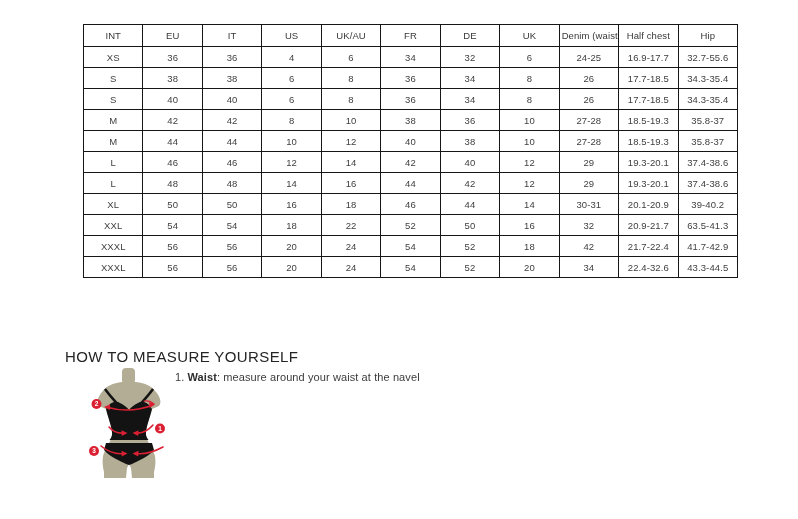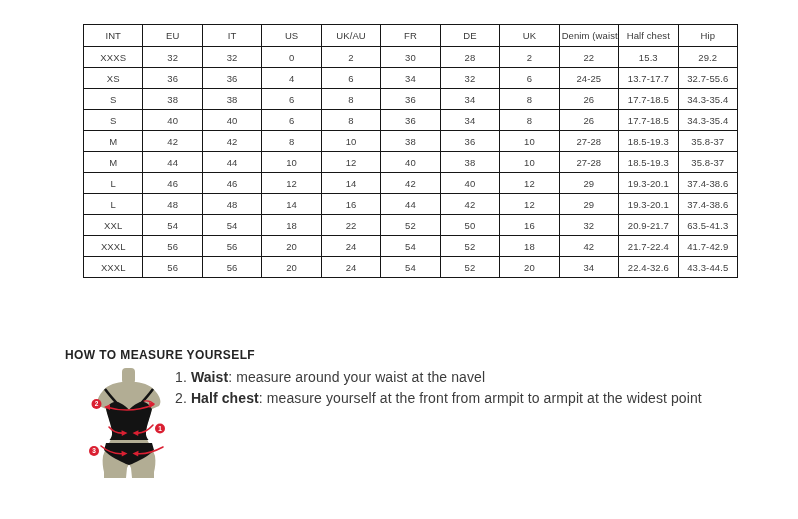--- a/index.html
+++ b/index.html
@@ -31,32 +31,32 @@
     letter-spacing: 0.1px;
     white-space: nowrap;
     overflow: hidden;
   }
   table.size-chart th { height: 22px; color: #383838; }
 
   
   .measure-title {
     position: absolute;
     left: 65px; top: 348px;
-    font-size: 12px;
-    font-weight: 700;
+    font-size: 15px;
+    font-weight: 400;
     letter-spacing: 0.4px;
     color: #242424;
   }
   .measure-steps {
     position: absolute;
     left: 175px; top: 372px;
     list-style: none;
   }
   .measure-steps li {
-    font-size: 14px;
+    font-size: 11px;
     color: #3c3c3c;
     line-height: 10px;
     margin-bottom: 11px;
     letter-spacing: 0.1px;
   }
   .measure-steps li b { color: #2e2e2e; }
 
   .figure-wrap {
     position: absolute;
     left: 82px; top: 366px;
@@ -85,43 +85,30 @@
           <th>FR</th>
           <th>DE</th>
           <th>UK</th>
           <th>Denim (waist)</th>
           <th>Half chest</th>
           <th>Hip</th>
         </tr>
     </thead>
     <tbody>
         <tr>
-          <td>XXXS</td>
-          <td>32</td>
-          <td>32</td>
-          <td>0</td>
-          <td>2</td>
-          <td>30</td>
-          <td>28</td>
-          <td>2</td>
-          <td>22</td>
-          <td>15.3</td>
-          <td>29.2</td>
-        </tr>
-        <tr>
           <td>XS</td>
           <td>36</td>
           <td>36</td>
           <td>4</td>
           <td>6</td>
           <td>34</td>
           <td>32</td>
           <td>6</td>
           <td>24-25</td>
-          <td>13.7-17.7</td>
+          <td>16.9-17.7</td>
           <td>32.7-55.6</td>
         </tr>
         <tr>
           <td>S</td>
           <td>38</td>
           <td>38</td>
           <td>6</td>
           <td>8</td>
           <td>36</td>
           <td>34</td>
@@ -187,20 +174,33 @@
           <td>48</td>
           <td>48</td>
           <td>14</td>
           <td>16</td>
           <td>44</td>
           <td>42</td>
           <td>12</td>
           <td>29</td>
           <td>19.3-20.1</td>
           <td>37.4-38.6</td>
+        </tr>
+        <tr>
+          <td>XL</td>
+          <td>50</td>
+          <td>50</td>
+          <td>16</td>
+          <td>18</td>
+          <td>46</td>
+          <td>44</td>
+          <td>14</td>
+          <td>30-31</td>
+          <td>20.1-20.9</td>
+          <td>39-40.2</td>
         </tr>
         <tr>
           <td>XXL</td>
           <td>54</td>
           <td>54</td>
           <td>18</td>
           <td>22</td>
           <td>52</td>
           <td>50</td>
           <td>16</td>
@@ -332,14 +332,13 @@
     </g>
     <g>
       <circle cx="12" cy="85" r="5" fill="#da2032"></circle>
       <text class="badge-num" x="12" y="87.4" text-anchor="middle">3</text>
     </g>
   </svg>
 </div>
 
 <ol class="measure-steps">
     <li><span>1. </span><b>Waist</b><span>: measure around your waist at the navel</span></li>
-    <li><span>2. </span><b>Half chest</b><span>: measure yourself at the front from armpit to armpit at the widest point</span></li>
   </ol>
 
 </body></html>

